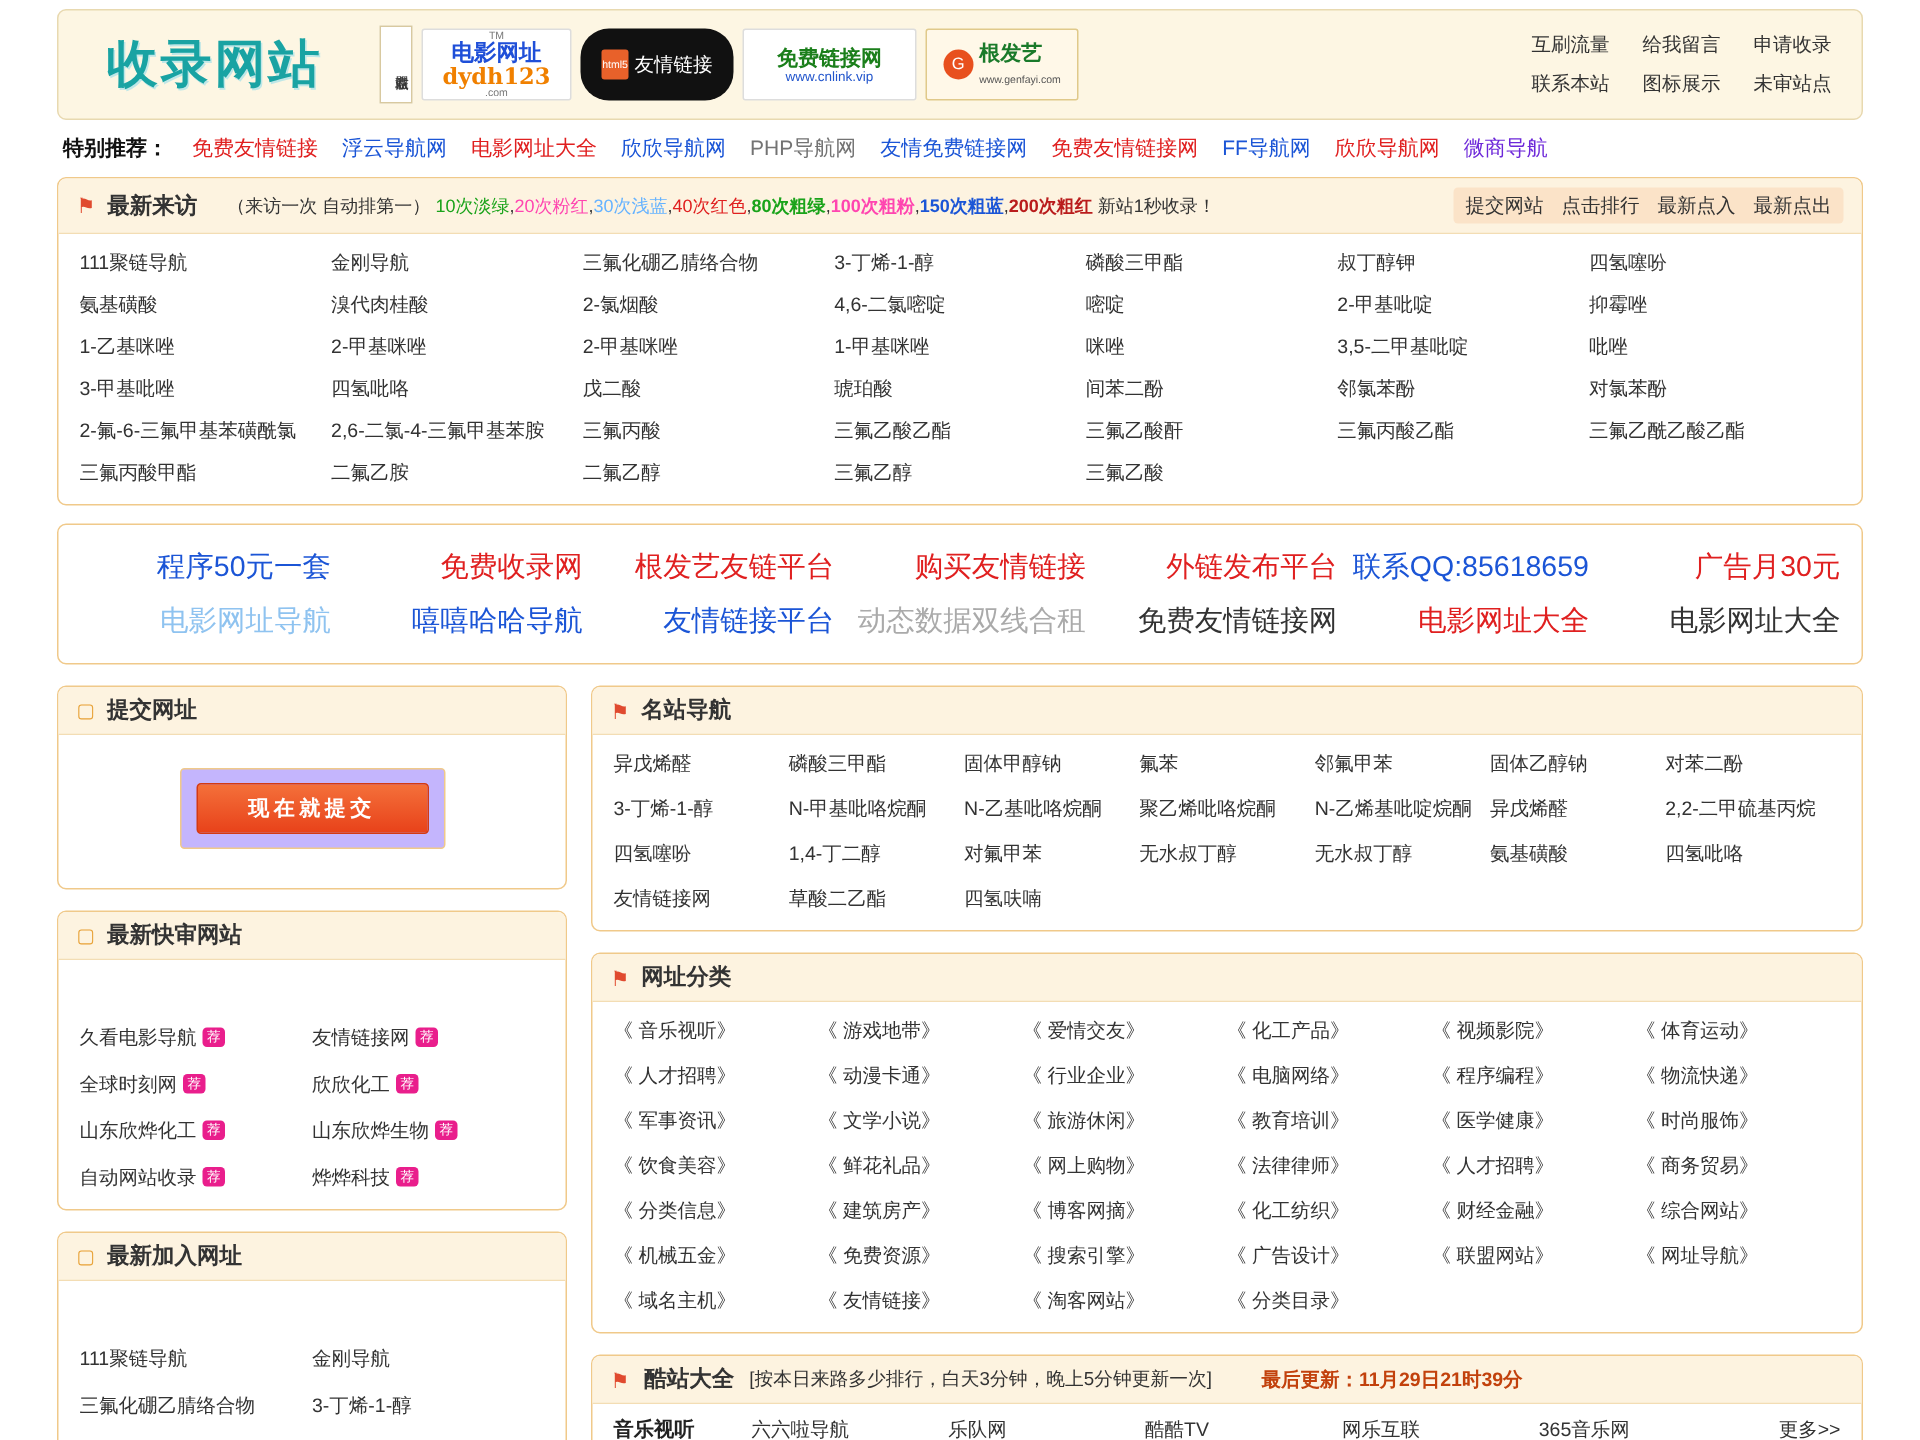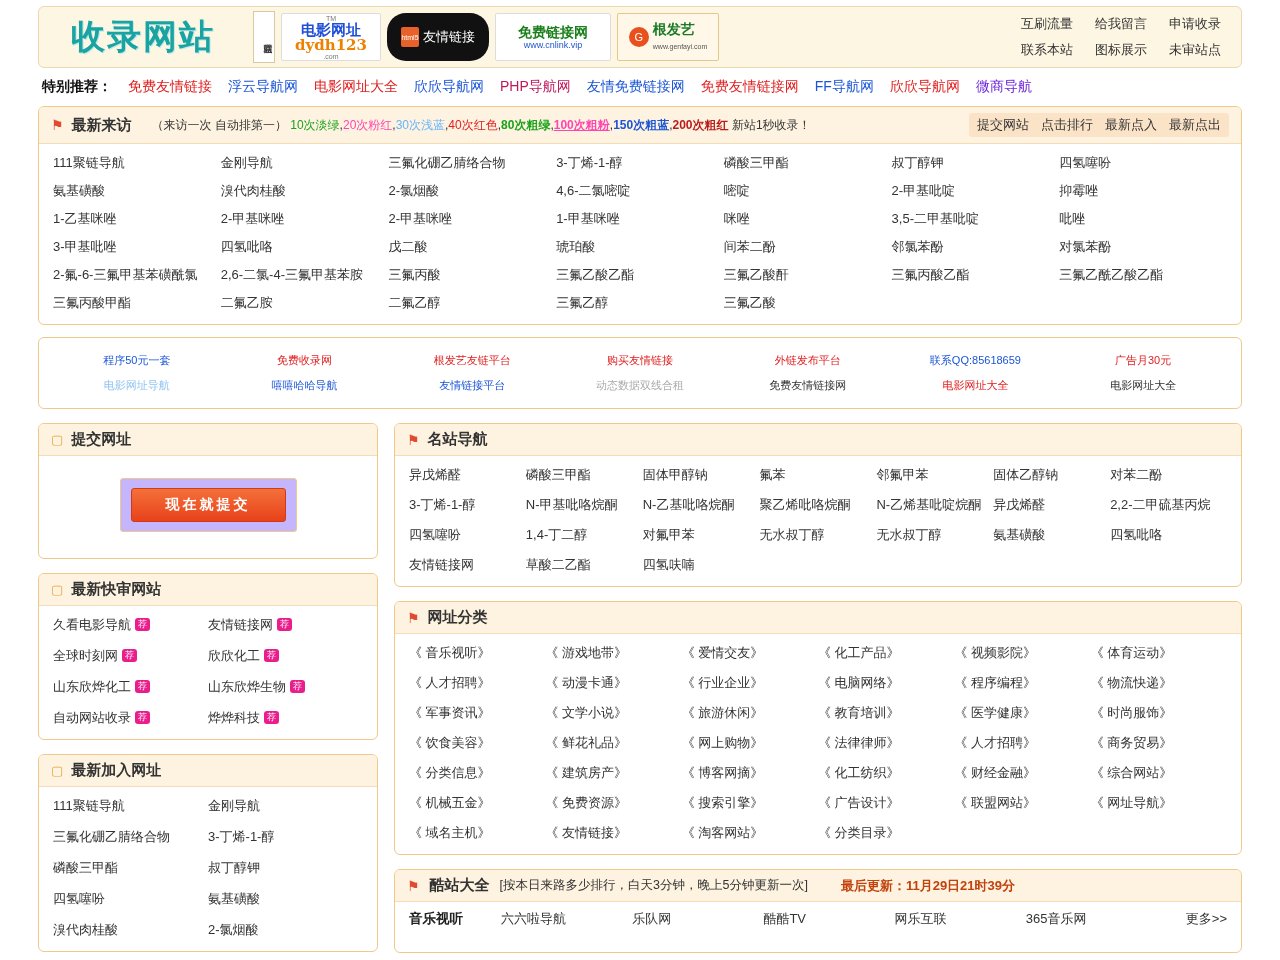--- a/index.html
+++ b/index.html
@@ -12,21 +12,21 @@
     color:#333;
     overflow:hidden;
   }
   .page { width:1280px; padding:6px 38px 0 38px; }
 
   
   .header {
     background:#fdf6e3;
     border:1px solid #e8d9b0;
     border-radius:6px;
-    height:62px;
+    height:74px;
     display:flex;
     align-items:center;
     padding:0 14px;
     gap:10px;
   }
   .logo {
     font-family:"DejaVu Serif", serif;
     font-weight:bold;
     font-size:34px;
     color:#19a3a3;
@@ -79,52 +79,52 @@
   .flag { color:#e04a2f; font-size:14px; }
 
   .sec1 { margin-top:2px; }
   .sec1 .panel-head { flex-wrap:wrap; }
   .visit-note { font-size:12px; color:#333; margin-left:12px; }
   .n-green { color:#1aa31a; }
   .n-pink  { color:#ff45b0; }
   .n-lblue { color:#66b3ff; }
   .n-red   { color:#e02020; }
   .n-bgreen{ color:#1aa31a; font-weight:bold; }
-  .n-bpink { color:#ff45b0; font-weight:bold;text-decoration:underline; }
+  .n-bpink { color:#ff45b0; font-weight:bold; }
   .n-bblue { color:#1b55d6; font-weight:bold; }
   .n-bred  { color:#b91c1c; font-weight:bold; }
   .head-right { margin-left:auto; display:flex; gap:12px; background:#fbe3c8; padding:3px 8px; border-radius:3px; }
   .head-right a { color:#333; text-decoration:none; font-size:13px; }
 
   .grid-links { display:grid; padding:10px 14px 12px 14px; row-gap:10px; }
   .grid-links a, .grid-links span { font-size:13px; color:#333; text-decoration:none; }
   .g7 { grid-template-columns:repeat(7, 1fr); }
 
   
   .promo { margin-top:12px; border:1px solid #f0c98a; border-radius:6px; padding:10px 14px; }
   .promo .row { display:grid; grid-template-columns:repeat(7, 1fr); text-align:center; padding:5px 0; }
-  .promo a, .promo span { text-decoration:none; font-size:11px; }
+  .promo a, .promo span { text-decoration:none; font-size:19px;text-align:right; }
 
   
   .cols { display:flex; gap:16px; margin-top:14px; align-items:flex-start; }
   .left { width:340px; flex:0 0 340px; }
   .right { flex:1; }
 
   .lpanel { border:1px solid #f0c98a; border-radius:6px; margin-bottom:14px; background:#fff; }
   .lpanel .panel-head { background:#fdf3e0; }
   .cal { color:#e8a33a; font-size:13px; }
   .submit-wrap { padding:22px 20px 26px 20px; display:flex; justify-content:center; }
   .submit-box { border:1px solid #f0c98a; background:#c4b5fd; padding:9px 10px; border-radius:3px; }
   .submit-btn {
     background:linear-gradient(#f4703a,#e8421a);
     color:#fff; border:1px solid #d43a12; border-radius:3px;
     font-size:14px; font-weight:bold; padding:7px 34px; cursor:pointer;
     letter-spacing:3px;
   }
-  .two-col { display:grid; grid-template-columns:1fr 1fr; padding:10px 14px 12px 14px; row-gap:13px; }
+  .two-col { display:grid; grid-template-columns:1fr 1fr; padding:10px 14px 12px 14px; row-gap:13px;margin-top:33px; }
   .two-col a { color:#333; text-decoration:none; font-size:13px; }
   .badge {
     display:inline-block; background:#e91e8c; color:#fff; font-size:9px;
     border-radius:3px; padding:0 3px; margin-left:4px; vertical-align:2px;
   }
 
   
   .rpanel { border:1px solid #f0c98a; border-radius:6px; margin-bottom:14px; background:#fff; }
   .g-names { display:grid; grid-template-columns:repeat(7, 1fr); padding:10px 14px 12px 14px; row-gap:12px; }
   .g-names a { color:#333; text-decoration:none; font-size:13px; }
@@ -180,21 +180,21 @@
       <a href="#">未审站点</a>
     </div>
   </div>
 
   <div class="recbar">
     <span class="lbl">特别推荐：</span>
     <a href="#" style="color:#e02020">免费友情链接</a>
     <a href="#" style="color:#1b55d6">浮云导航网</a>
     <a href="#" style="color:#e02020">电影网址大全</a>
     <a href="#" style="color:#1b55d6">欣欣导航网</a>
-    <a href="#" style="color:#be185d">PHP导航网</a>
+    <a href="#" style="color:#737373">PHP导航网</a>
     <a href="#" style="color:#1b55d6">友情免费链接网</a>
     <a href="#" style="color:#e02020">免费友情链接网</a>
     <a href="#" style="color:#1b55d6">FF导航网</a>
     <a href="#" style="color:#e02020">欣欣导航网</a>
     <a href="#" style="color:#6d28d9">微商导航</a>
   </div>
 
   <div class="panel sec1">
     <div class="panel-head">
       <span class="flag">⚑</span>

